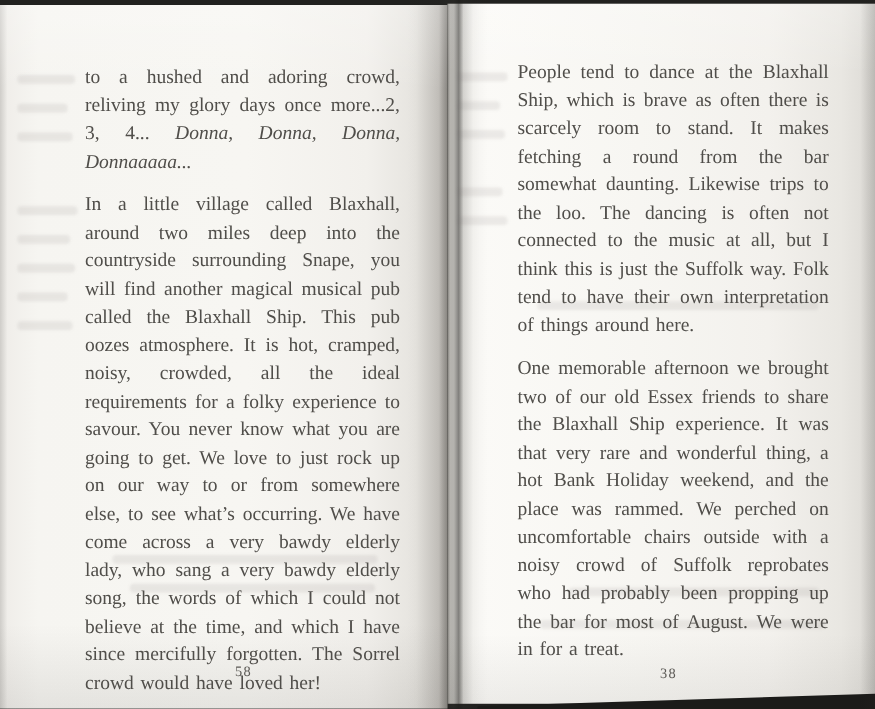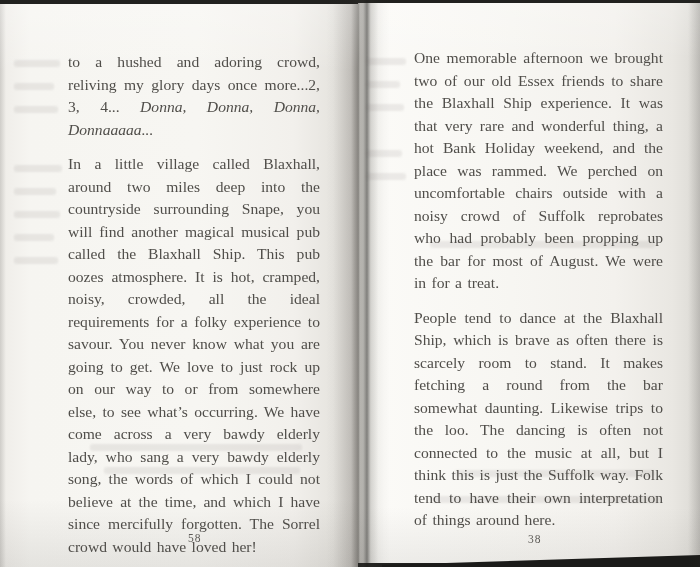--- a/index.html
+++ b/index.html
@@ -101,20 +101,20 @@
     <div class="ghost" style="left:432px;top:496px;width:228px;"></div>
   </div>
 
   <div class="col col-left">
     <p><span>to a hushed and adoring crowd, reliving my glory days once more...2, 3, 4... </span><span class="it">Donna, Donna, Donna, Donnaaaaa...</span></p>
     <p>In a little village called Blaxhall, around two miles deep into the countryside surrounding Snape, you will find another magical musical pub called the Blaxhall Ship. This pub oozes atmosphere. It is hot, cramped, noisy, crowded, all the ideal requirements for a folky experience to savour. You never know what you are going to get. We love to just rock up on our way to or from somewhere else, to see what’s occurring. We have come across a very bawdy elderly lady, who sang a very bawdy elderly song, the words of which I could not believe at the time, and which I have since mercifully forgotten. The Sorrel crowd would have loved her!</p>
   </div>
   <div class="pagenum pagenum-left">58</div>
 
   <div class="col col-right">
+    <p>People tend to dance at the Blaxhall Ship, which is brave as often there is scarcely room to stand. It makes fetching a round from the bar somewhat daunting. Likewise trips to the loo. The dancing is often not connected to the music at all, but I think this is just the Suffolk way. Folk tend to have their own interpretation of things around here.</p>
     <p>One memorable afternoon we brought two of our old Essex friends to share the Blaxhall Ship experience. It was that very rare and wonderful thing, a hot Bank Holiday weekend, and the place was rammed. We perched on uncomfortable chairs outside with a noisy crowd of Suffolk reprobates who had probably been propping up the bar for most of August. We were in for a treat.</p>
-    <p>People tend to dance at the Blaxhall Ship, which is brave as often there is scarcely room to stand. It makes fetching a round from the bar somewhat daunting. Likewise trips to the loo. The dancing is often not connected to the music at all, but I think this is just the Suffolk way. Folk tend to have their own interpretation of things around here.</p>
   </div>
   <div class="pagenum pagenum-right">38</div>
 
   <div class="bottom-edge"></div>
   <div class="right-edge"></div>
 </div>
 
 </body></html>

